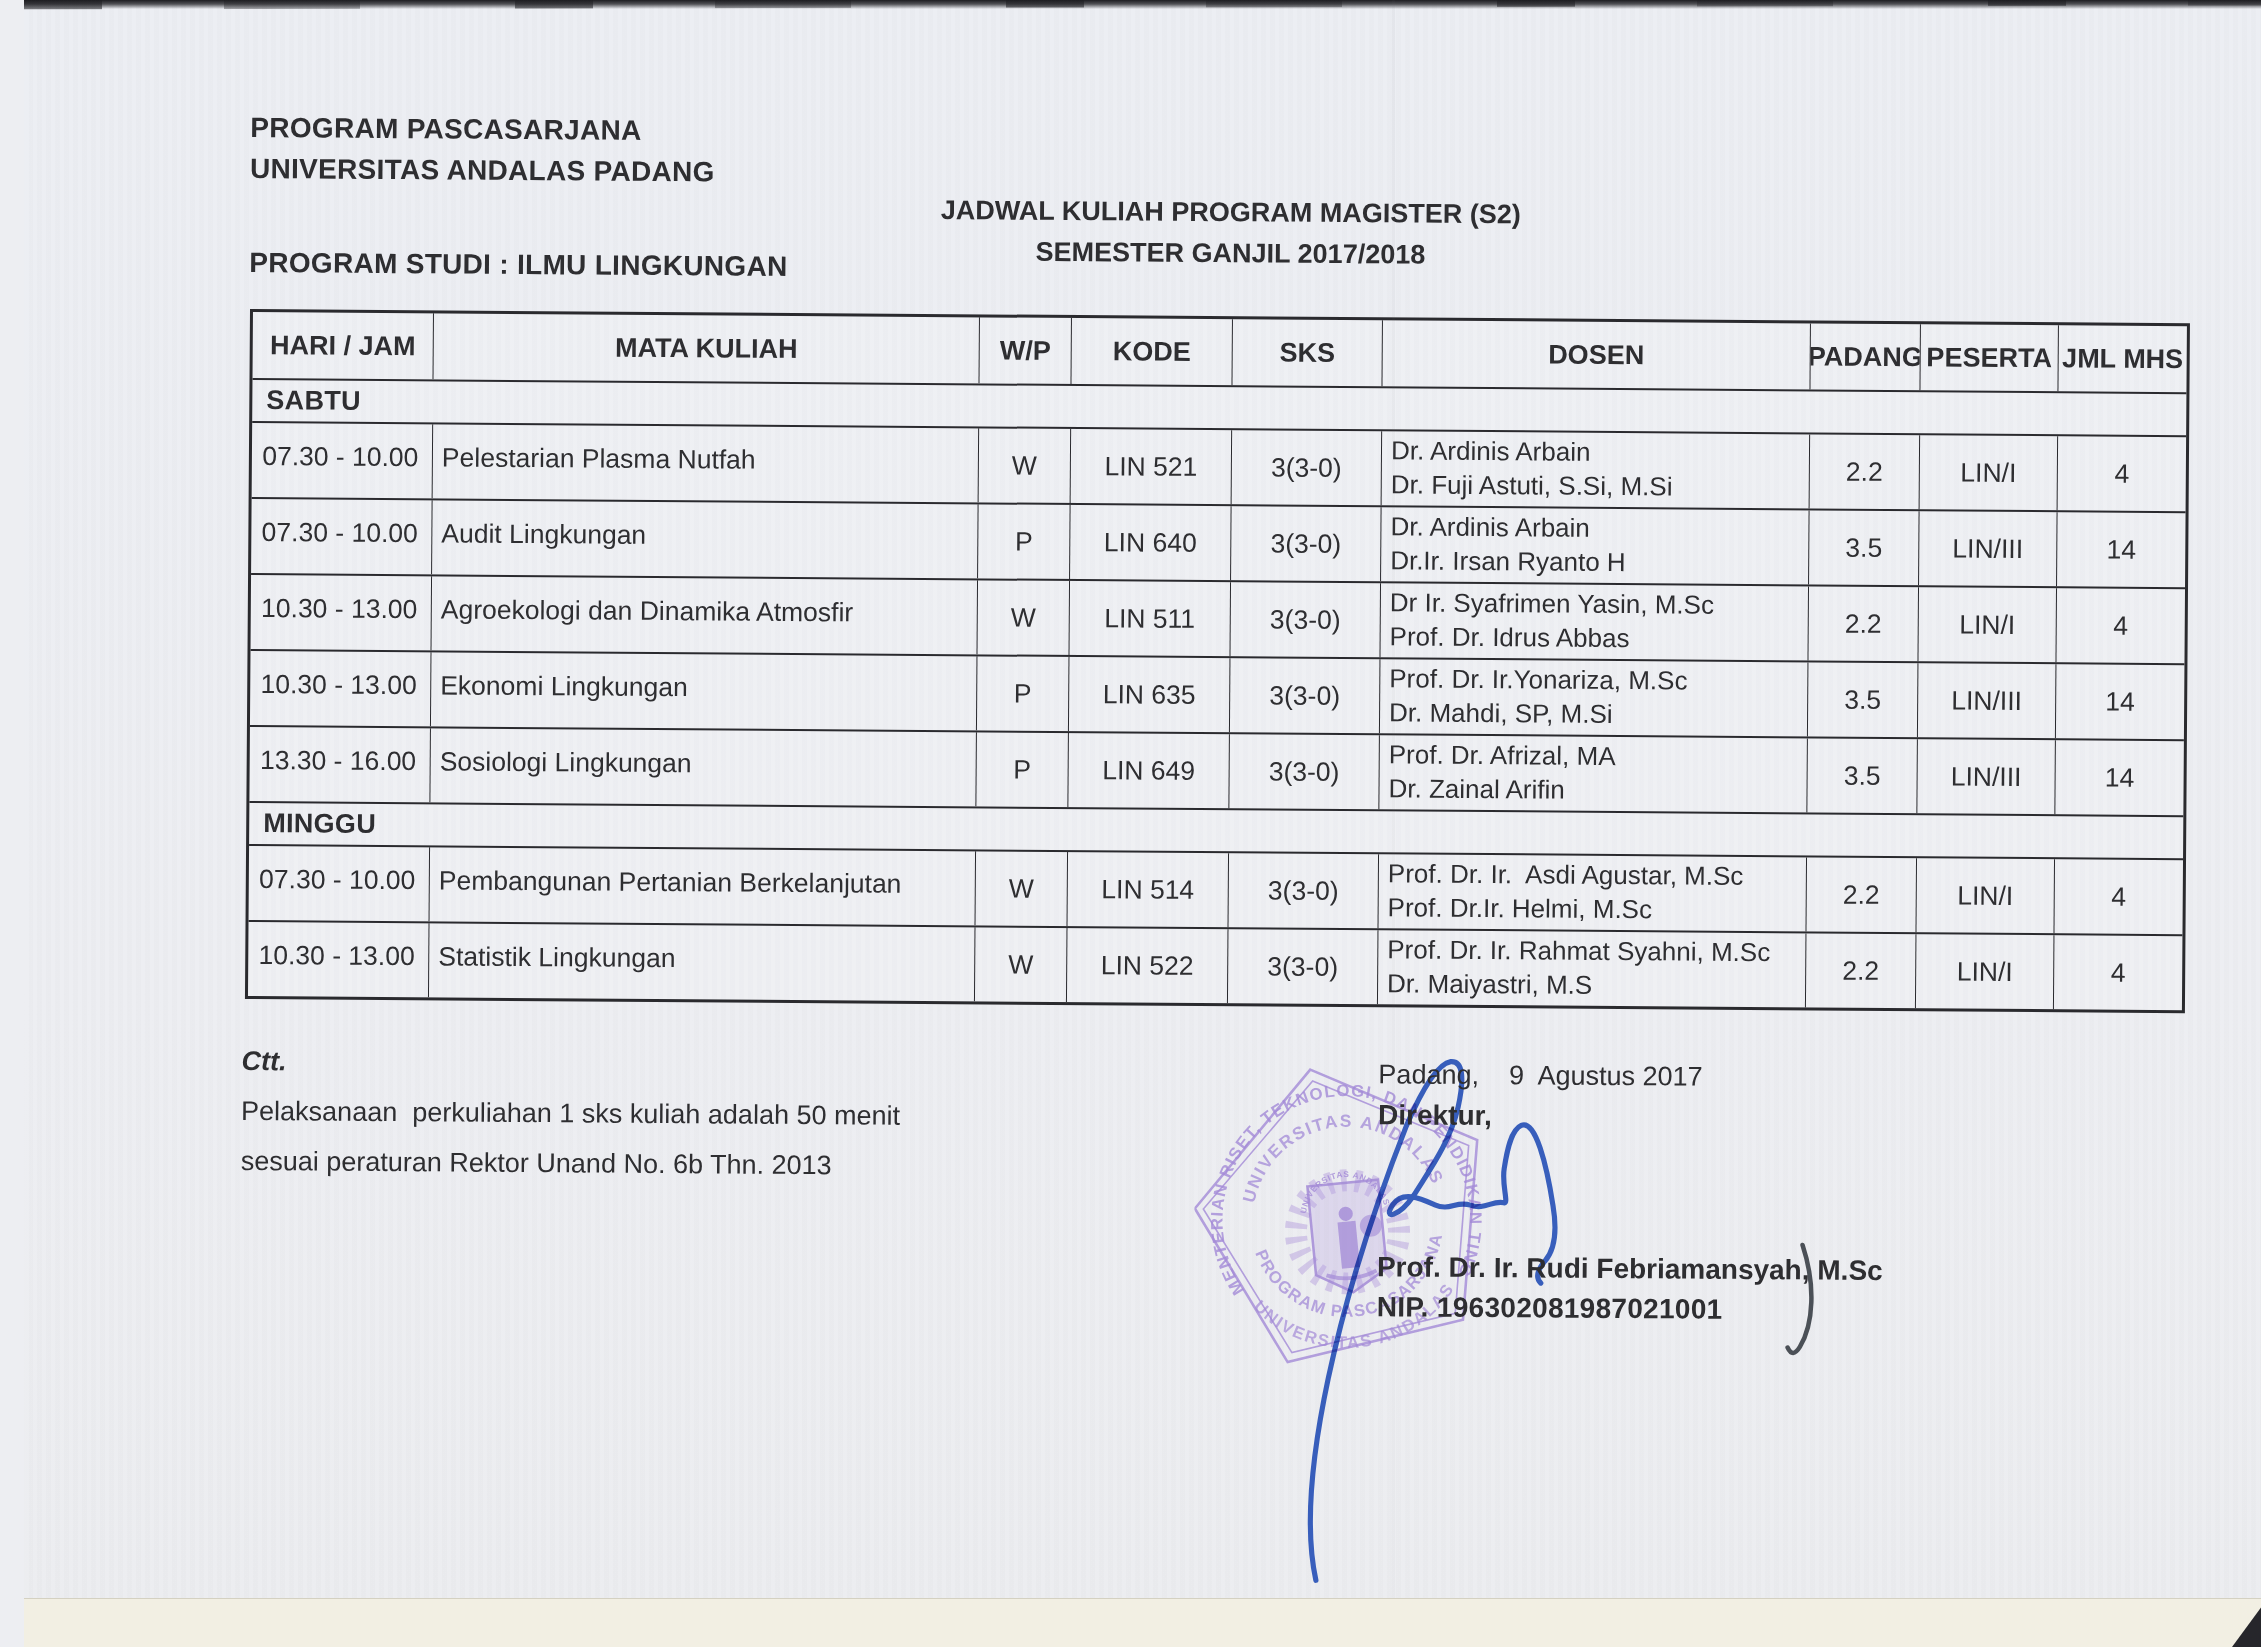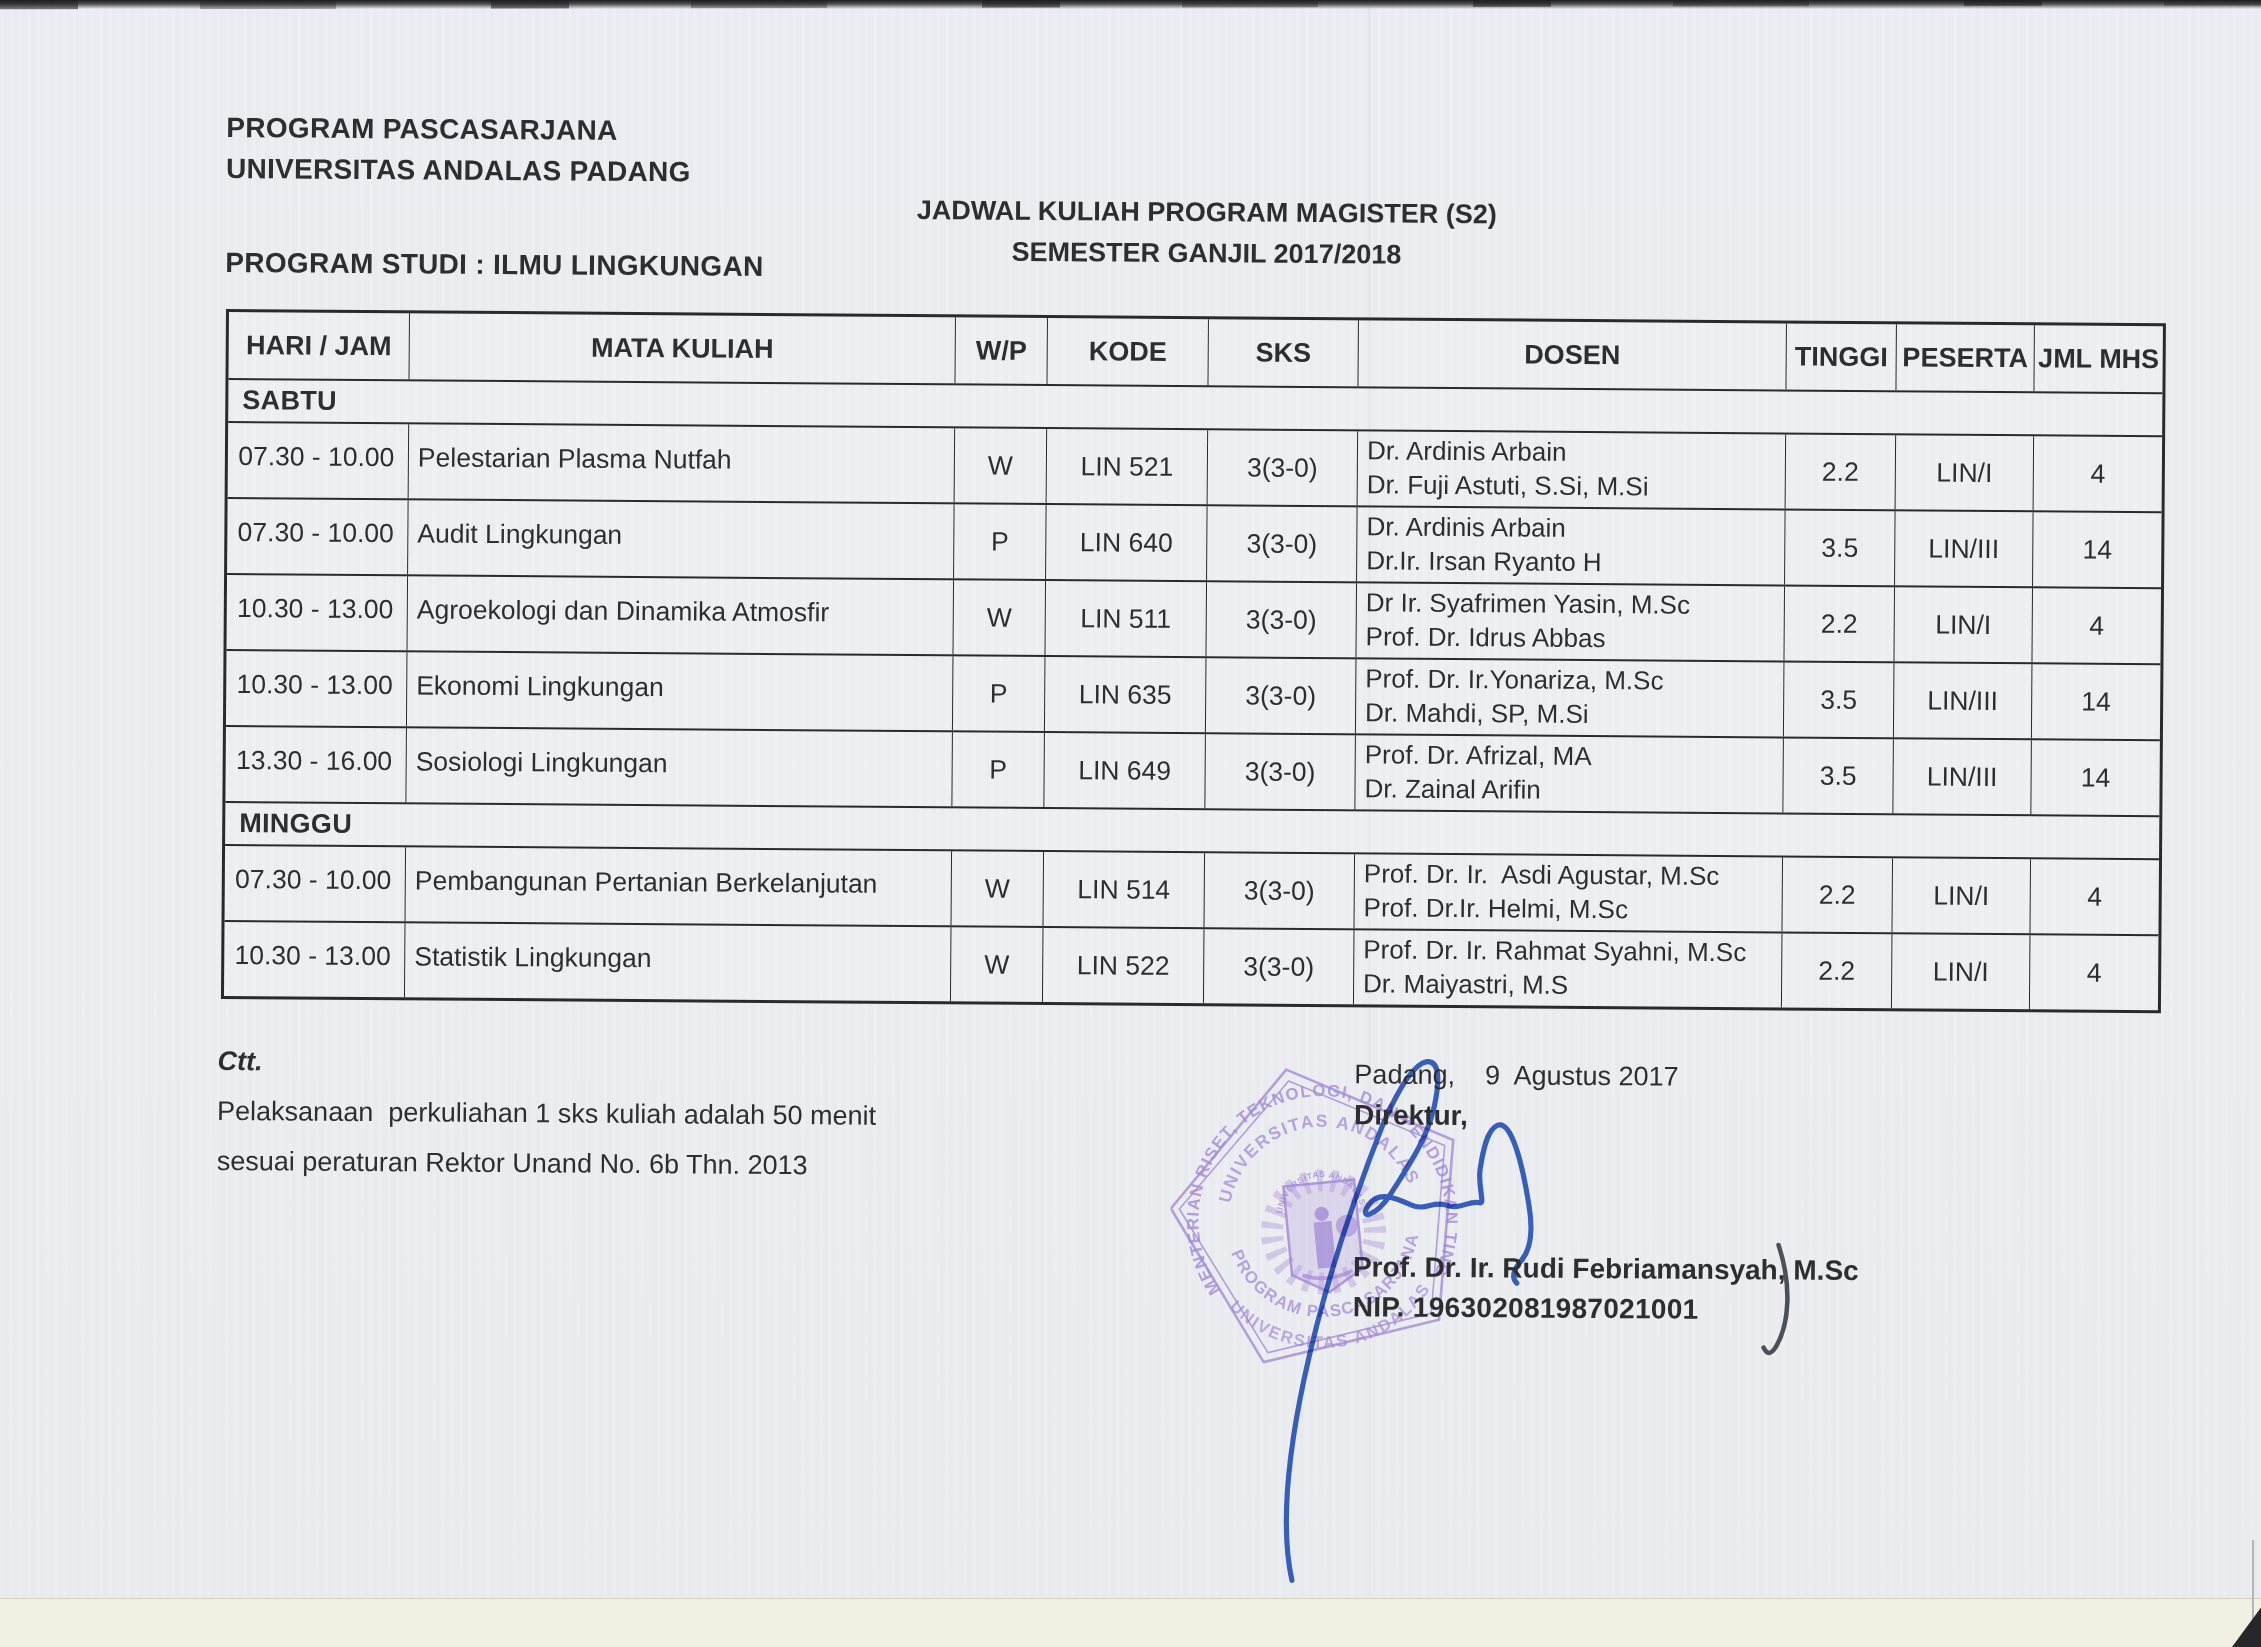--- a/index.html
+++ b/index.html
@@ -6,20 +6,21 @@
   body{
     width:2261px;height:1647px;overflow:hidden;position:relative;
     background:#edeef2;
     font-family:"Liberation Sans","DejaVu Sans",sans-serif;
     color:#2e2e31;
   }
   .scan{position:absolute;inset:0;
     background:
       repeating-linear-gradient(90deg, rgba(255,255,255,.018) 0 4.5px, rgba(0,0,0,.012) 4.5px 9px),
       linear-gradient(180deg,#eceef3 0%,#edeef2 60%,#ecedf0 100%);
+    margin-left: 24px;
   }
   
   .edge-top{position:absolute;top:0;left:0;right:0;height:9px;
     background:linear-gradient(180deg,#1d1d21 0%,rgba(29,29,33,.75) 45%,rgba(29,29,33,0) 100%);}
   .edge-top::after{content:"";position:absolute;top:0;left:0;right:0;height:17px;
     background:repeating-linear-gradient(90deg, rgba(29,29,33,.55) 0 78px, rgba(29,29,33,0) 78px 200px, rgba(29,29,33,.35) 200px 336px, rgba(29,29,33,0) 336px 491px);
     clip-path:polygon(0 0,100% 0,100% 32%,0 55%);}
   .bottom-band{position:absolute;left:0;right:0;top:1598px;bottom:0;
     background:#f2efe3;border-top:1.3px solid #d4d1c2;}
   .corner-dark{position:absolute;right:0;bottom:0;width:50px;height:43px;background:#26262b;
@@ -88,21 +89,21 @@
 
     <div class="jtable">
 
       <div class="trow header">
         <div class="cell">HARI / JAM</div>
         <div class="cell">MATA KULIAH</div>
         <div class="cell">W/P</div>
         <div class="cell">KODE</div>
         <div class="cell">SKS</div>
         <div class="cell">DOSEN</div>
-        <div class="cell">TINGGI</div>
+        <div class="cell">PADANG</div>
         <div class="cell">PESERTA</div>
         <div class="cell">JML MHS</div>
       </div>
 
       <div class="trow group">
         <div class="group-label">SABTU</div>
       </div>
 
       <div class="trow course">
         <div class="cell c-time">07.30 - 10.00</div>

